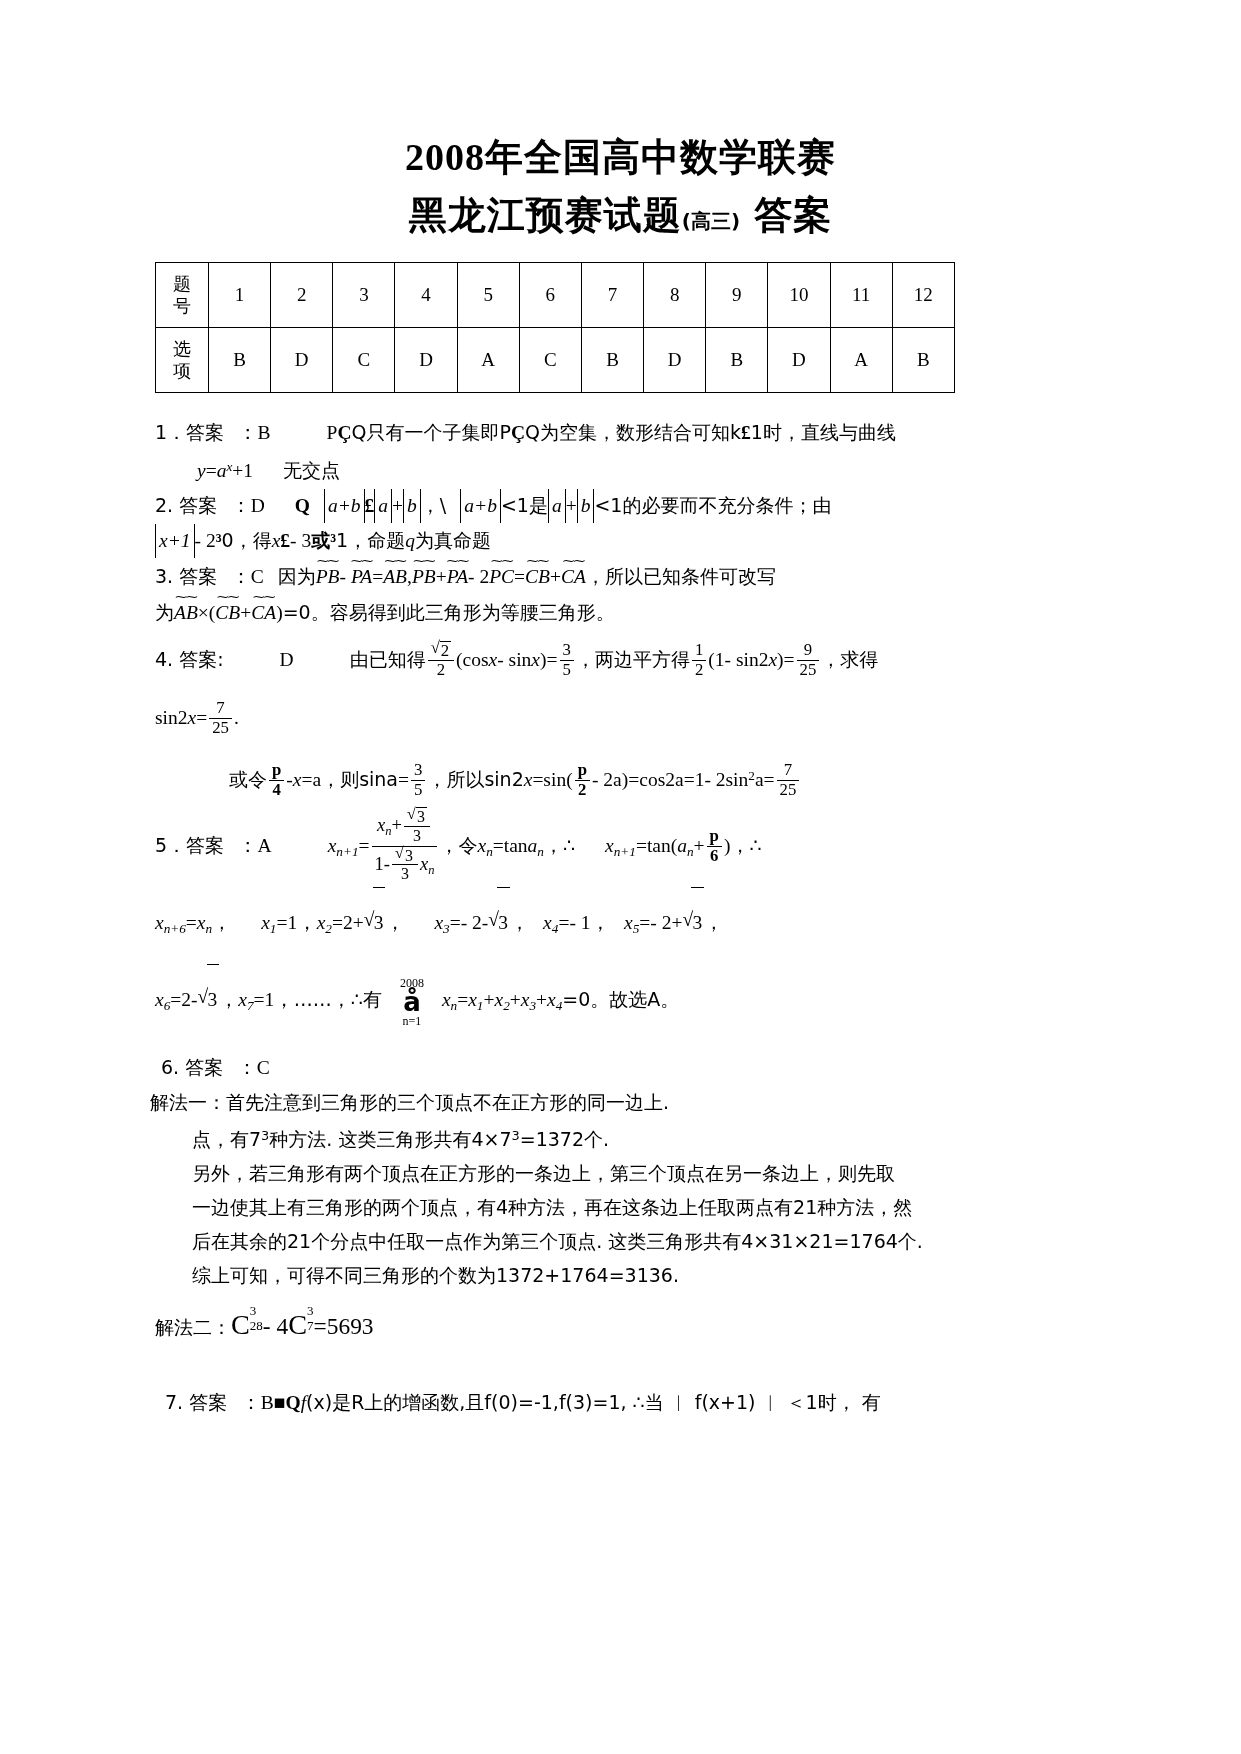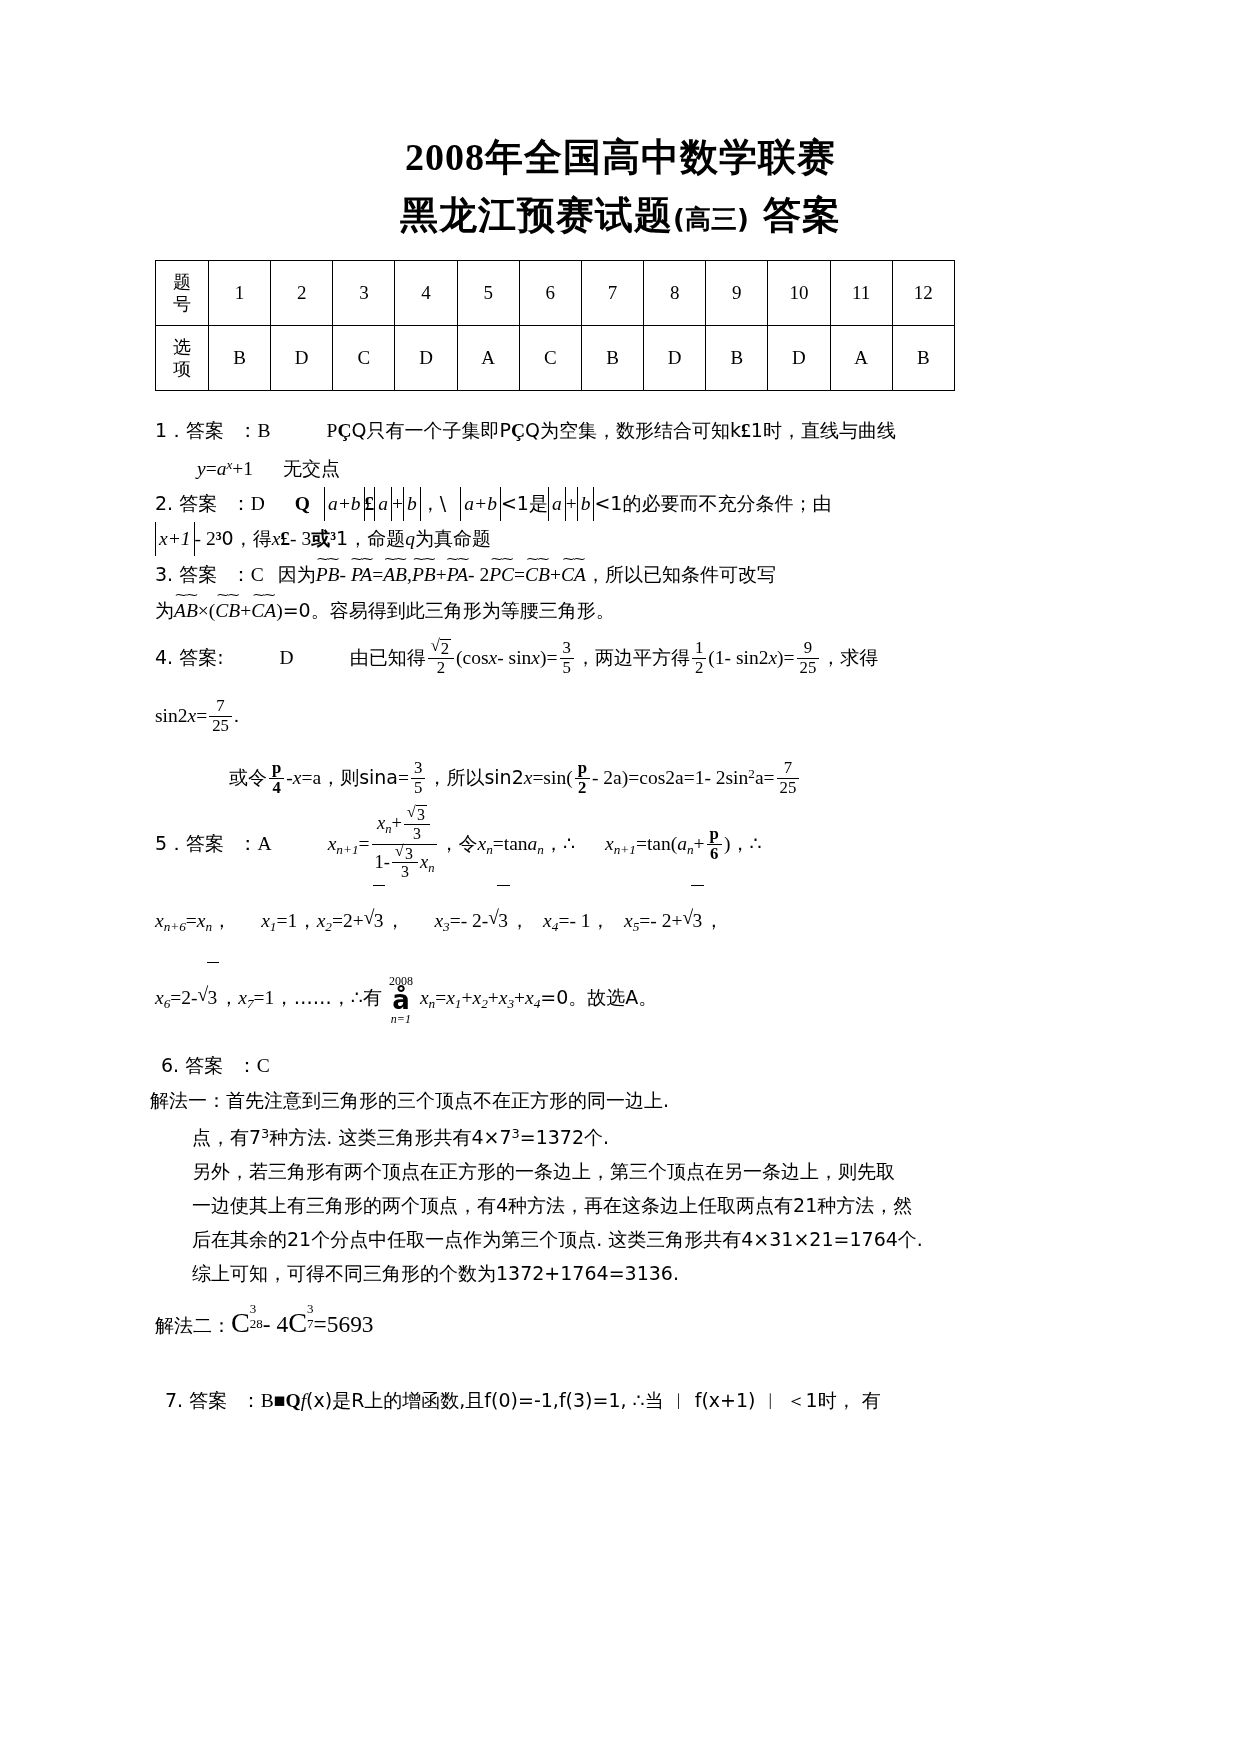--- a/index.html
+++ b/index.html
@@ -35,21 +35,21 @@
     letter-spacing: 1px;
   }
   .title-line-2 {
     font-family: "DejaVu Sans", "Liberation Sans", sans-serif;
     font-weight: bold;
     font-size: 38px;
     line-height: 58px;
     letter-spacing: 1px;
   }
   .title-sub {
-    font-size: 26px;
+    font-size: 20px;
     font-weight: bold;
     vertical-align: baseline;
     letter-spacing: 0;
   }
   .title-answer {
     margin-left: 14px;
   }
 
   
   .answer-table-wrap {
@@ -164,25 +164,25 @@
     font-style: italic;
   }
 
   .bigsum {
     display: inline-block;
     text-align: center;
     vertical-align: middle;
     line-height: 1;
     position: relative;
     top: 1px;
-    margin: 0 7px;
+    margin: 0 18px;
   }
   .bigsum .top { display: block; font-size: 12px; font-family: "Liberation Serif", serif; }
   .bigsum .mid { display: block; font-size: 26px; font-weight: bold; font-family: "DejaVu Sans", sans-serif; }
-  .bigsum .bot { display: block; font-size: 12px; font-style: italic; font-family: "Liberation Serif", serif; }
+  .bigsum .bot { display: block; font-size: 12px; font-family: "Liberation Serif", serif; }
 
   .tallline { line-height: 58px; }
   .tallline2 { line-height: 70px; }
 
   .comb {
     display: inline-block;
     font-size: 1.45em;
     font-family: "Liberation Serif", serif;
   }
   .comb .cs {

